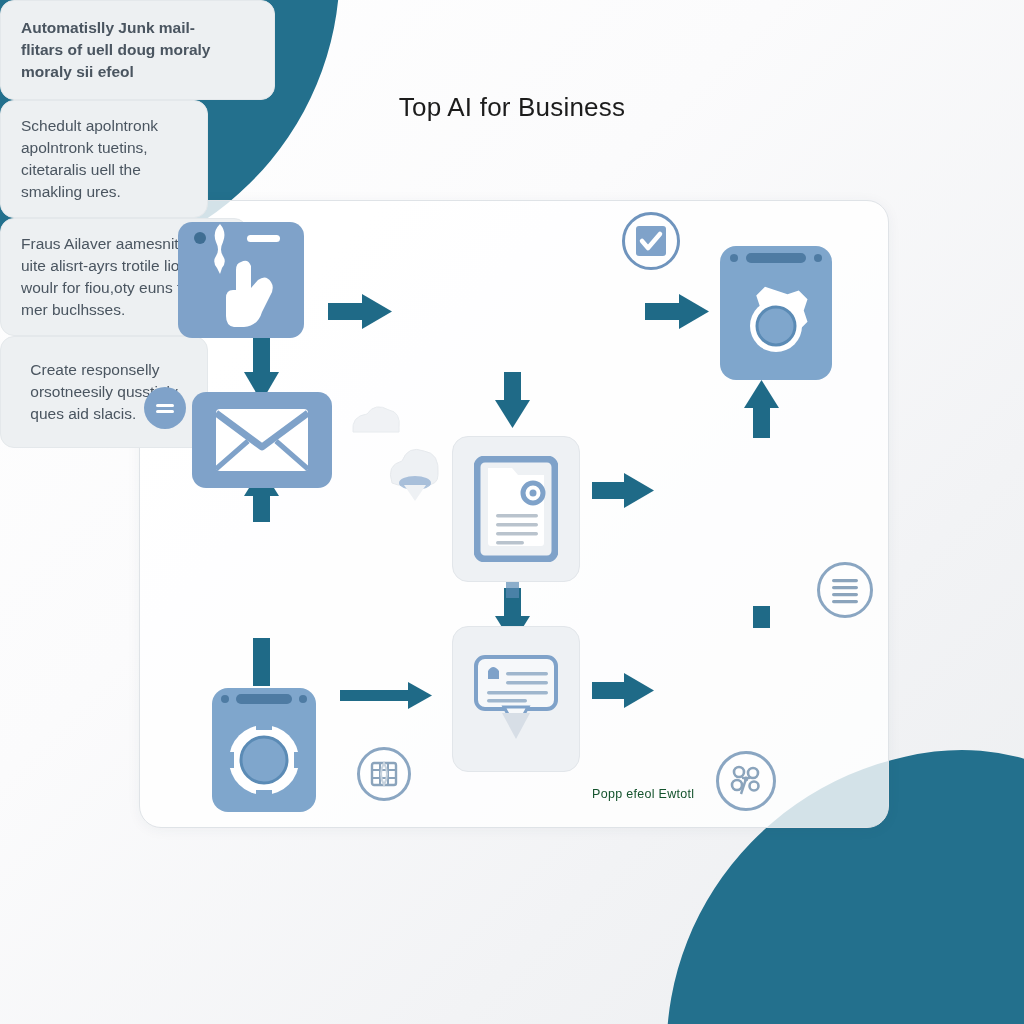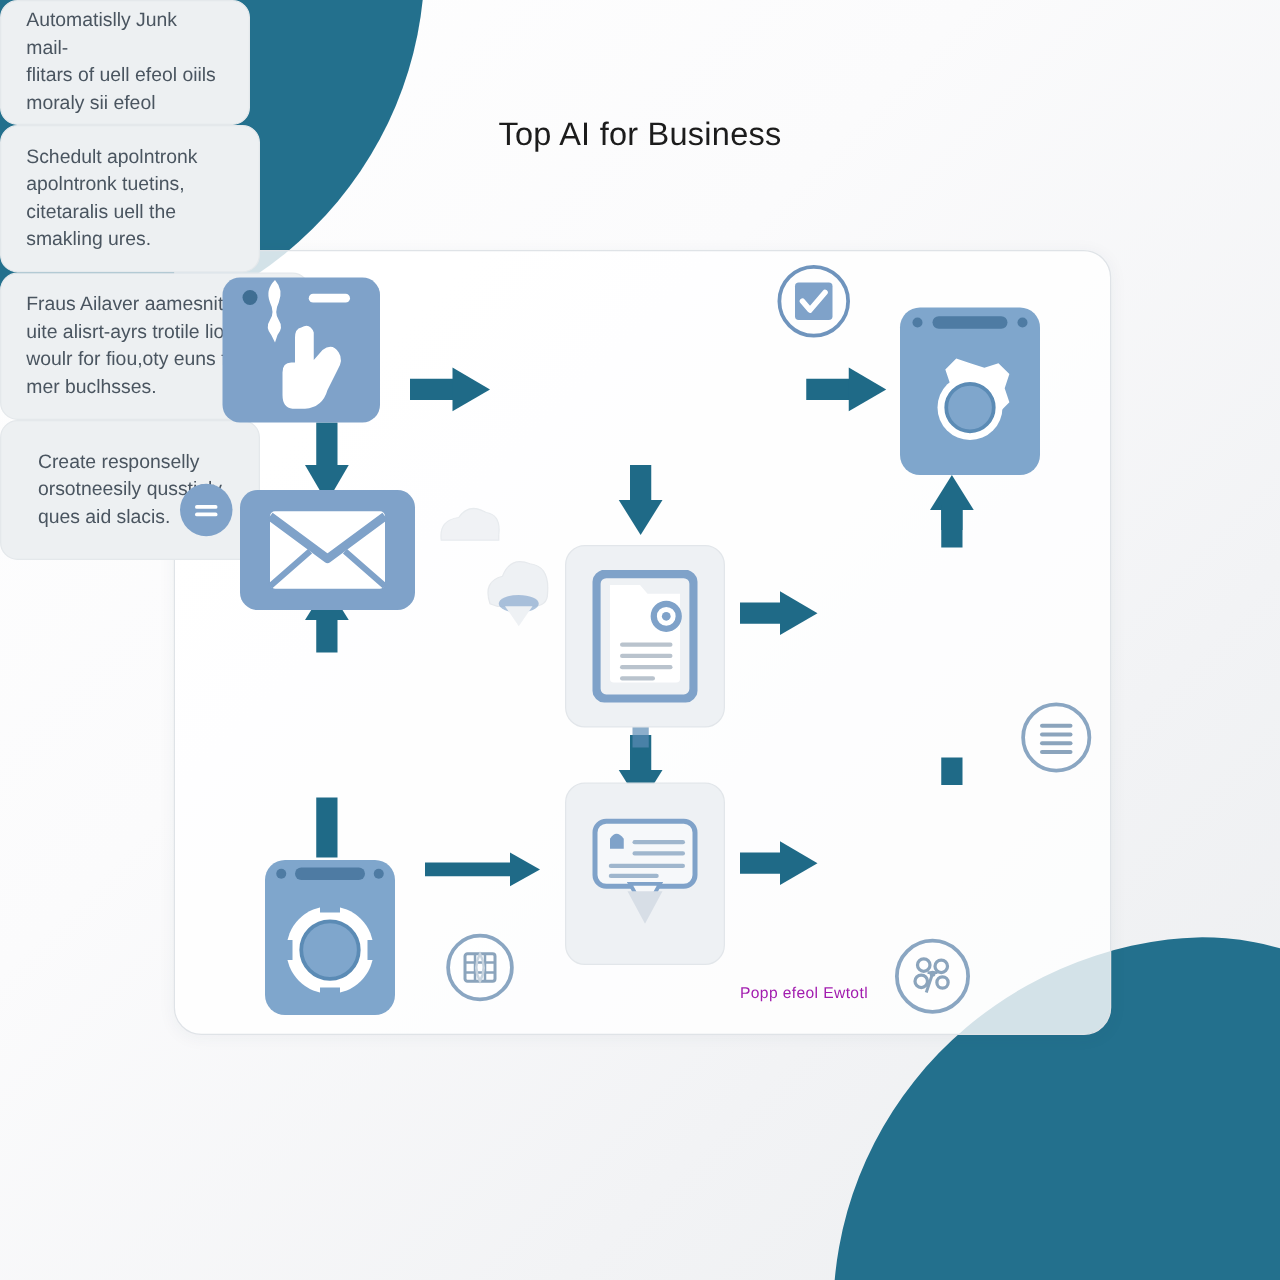--- a/index.html
+++ b/index.html
@@ -76,21 +76,21 @@
   .badge{
     position:absolute;border-radius:50%;
     display:flex;align-items:center;justify-content:center;
   }
   .badge-ring{border:3px solid #6f94bd;background:transparent;}
   .badge-ring-soft{border:3px solid #8aa6c2;background:rgba(255,255,255,.55);}
   .badge-fill{background:#7fa2c9;}
 
   
   .caption{
-    position:absolute;color:#a21caf;font-size:12.5px;letter-spacing:.3px;
+    position:absolute;color:#14532d;font-size:12.5px;letter-spacing:.3px;
     z-index:5;
   }
 
   
   .cloud{position:absolute;z-index:3;opacity:.85;}
 </style>
 </head>
 <body>
 
 <div class="bg-wash"></div>
@@ -242,24 +242,24 @@
       <path d="M34 56 L46 78 L58 56 Z" fill="#f6f8fa" stroke="#7fa2c9" stroke-width="3"></path>
       <path d="M32 62 L46 88 L60 62 Z" fill="#d7dee6"></path>
       <path d="M18 20 q5 -8 11 0 l0 8 h-11 z" fill="#7fa2c9"></path>
       <rect x="36" y="21" width="42" height="3.4" rx="1.7" fill="#9fb6cd"></rect>
       <rect x="36" y="30" width="42" height="3.4" rx="1.7" fill="#9fb6cd"></rect>
       <rect x="17" y="40" width="61" height="3.4" rx="1.7" fill="#9fb6cd"></rect>
       <rect x="17" y="48" width="40" height="3.4" rx="1.7" fill="#9fb6cd"></rect>
     </svg>
   </div>
 
-  <div class="callout" style="left:407px;top:266px;width:200px;height:100px;">
+  <div class="callout" style="left:407px;top:266px;width:275px;height:100px;font-weight:bold;">
     <div>
       <span>Automatislly Junk mail-</span>
-      <span>flitars of uell efeol oiils</span>
+      <span>flitars of uell doug moraly</span>
       <span>moraly sii efeol</span>
     </div>
   </div>
 
   <div class="callout" style="left:658px;top:424px;width:208px;height:118px;">
     <div>
       <span>Schedult apolntronk</span>
       <span>apolntronk tuetins,</span>
       <span>citetaralis uell the</span>
       <span>smakling ures.</span>

